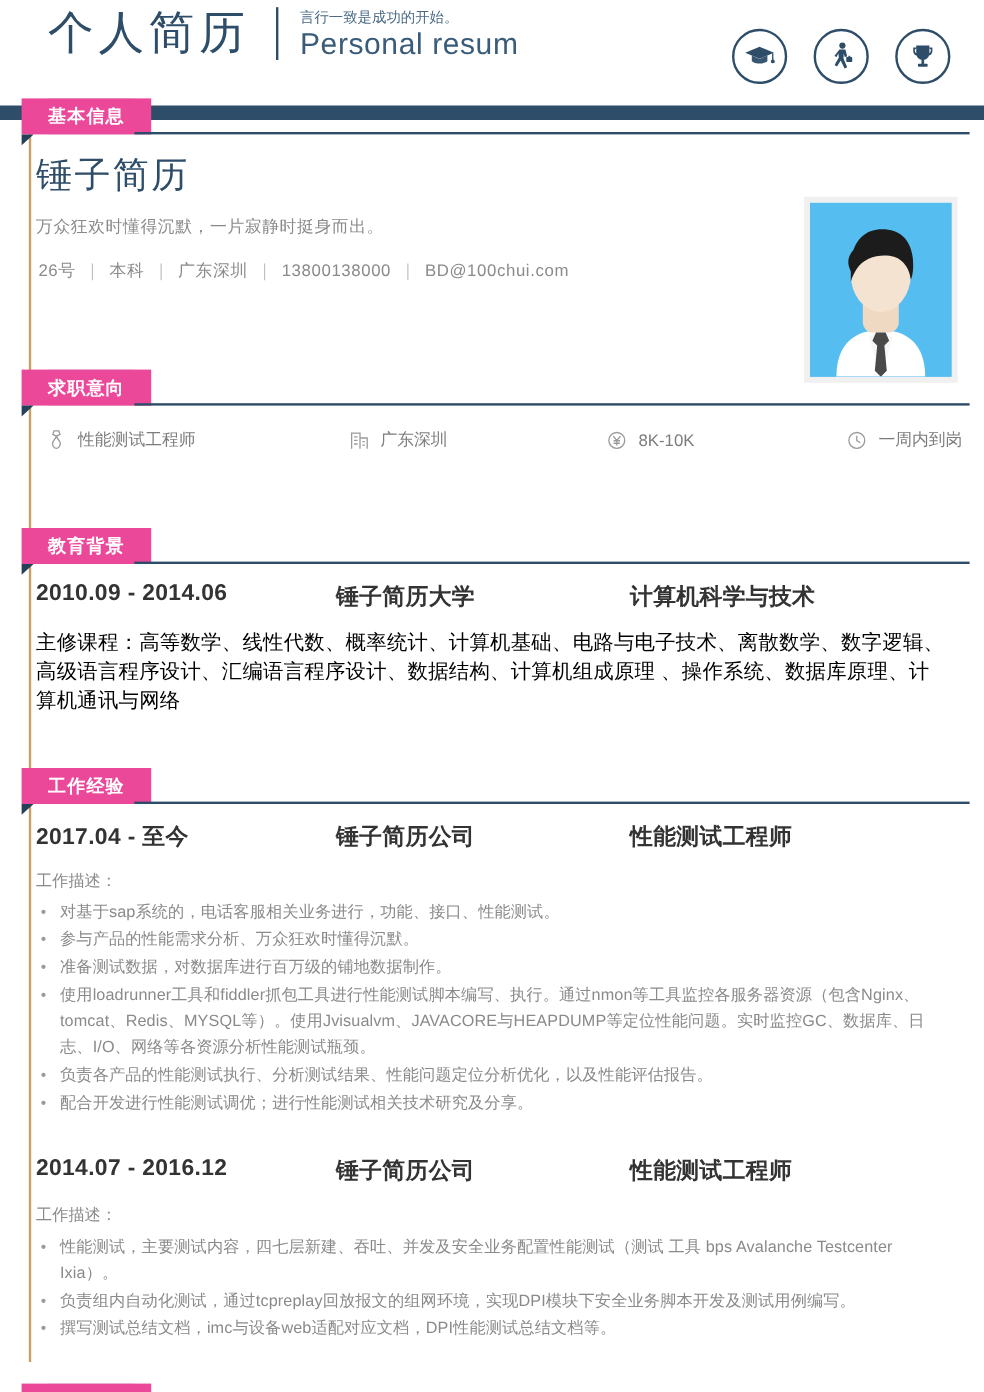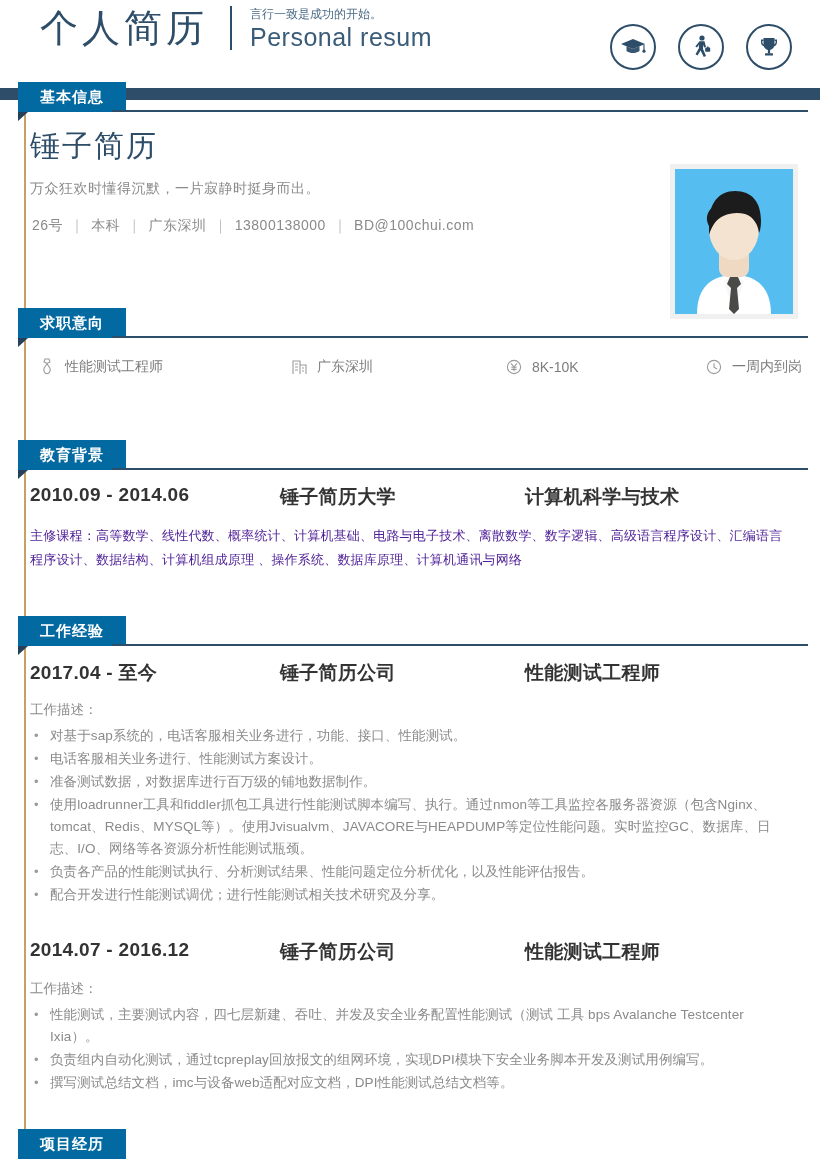--- a/index.html
+++ b/index.html
@@ -72,21 +72,21 @@
 
   
   .section { position: relative; }
   .ribbon { position: relative; height: 30px; }
   .ribbon-tab {
     position: absolute; left: 40px; top: 0; width: 72px; height: 30px;
     background: #cfd4d8;
   }
   .ribbon-main {
     position: absolute; left: 18px; top: 0; height: 30px;
-    background: #0369a1;
+    background: #ec4899;
     padding: 0 22px 0 22px;
     display: flex; align-items: center;
     color: #ffffff; font-size: 15px; font-weight: bold;
     letter-spacing: 1px;
   }
   .ribbon-notch {
     position: absolute; left: 18px; top: 30px;
     width: 0; height: 0;
     border-left: 10px solid #1e3浅;
     border-left: 10px solid #24405a;
@@ -140,21 +140,21 @@
   .entry { position: relative; padding: 14px 0 0 30px; }
   .entry-head {
     display: flex; font-size: 19px; color: #333333; font-weight: bold;
     letter-spacing: 0.3px;
   }
   .eh-date { width: 250px; }
   .eh-org  { width: 245px; }
   .eh-role { flex: 1; }
 
   .courses {
-    margin: 14px 30px 0 0; font-size: 13px; color: #4c1d95;
+    margin: 14px 30px 0 0; font-size: 17px; color: #000000;
     line-height: 24px; letter-spacing: 0.2px;
   }
   .desc-label {
     margin-top: 15px; font-size: 13.5px; color: #8a8a8a;
   }
   ul.bullets { list-style: none; margin: 6px 26px 0 0; }
   ul.bullets li {
     position: relative; padding-left: 20px;
     font-size: 13.5px; color: #8a8a8a; line-height: 22px;
     letter-spacing: 0.1px; margin-bottom: 1px;
@@ -333,21 +333,21 @@
 
     <div class="entry">
       <div class="entry-head">
         <div class="eh-date">2017.04 - 至今</div>
         <div class="eh-org">锤子简历公司</div>
         <div class="eh-role">性能测试工程师</div>
       </div>
       <div class="desc-label">工作描述：</div>
       <ul class="bullets">
         <li>对基于sap系统的，电话客服相关业务进行，功能、接口、性能测试。</li>
-        <li>电话客服相关业务进行、性能测试方案设计。</li>
+        <li>参与产品的性能需求分析、万众狂欢时懂得沉默。</li>
         <li>准备测试数据，对数据库进行百万级的铺地数据制作。</li>
         <li>使用loadrunner工具和fiddler抓包工具进行性能测试脚本编写、执行。通过nmon等工具监控各服务器资源（包含Nginx、tomcat、Redis、MYSQL等）。使用Jvisualvm、JAVACORE与HEAPDUMP等定位性能问题。实时监控GC、数据库、日志、I/O、网络等各资源分析性能测试瓶颈。</li>
         <li>负责各产品的性能测试执行、分析测试结果、性能问题定位分析优化，以及性能评估报告。</li>
         <li>配合开发进行性能测试调优；进行性能测试相关技术研究及分享。</li>
       </ul>
     </div>
 
     <div class="sec-gap-sm"></div>
 
     <div class="entry">

